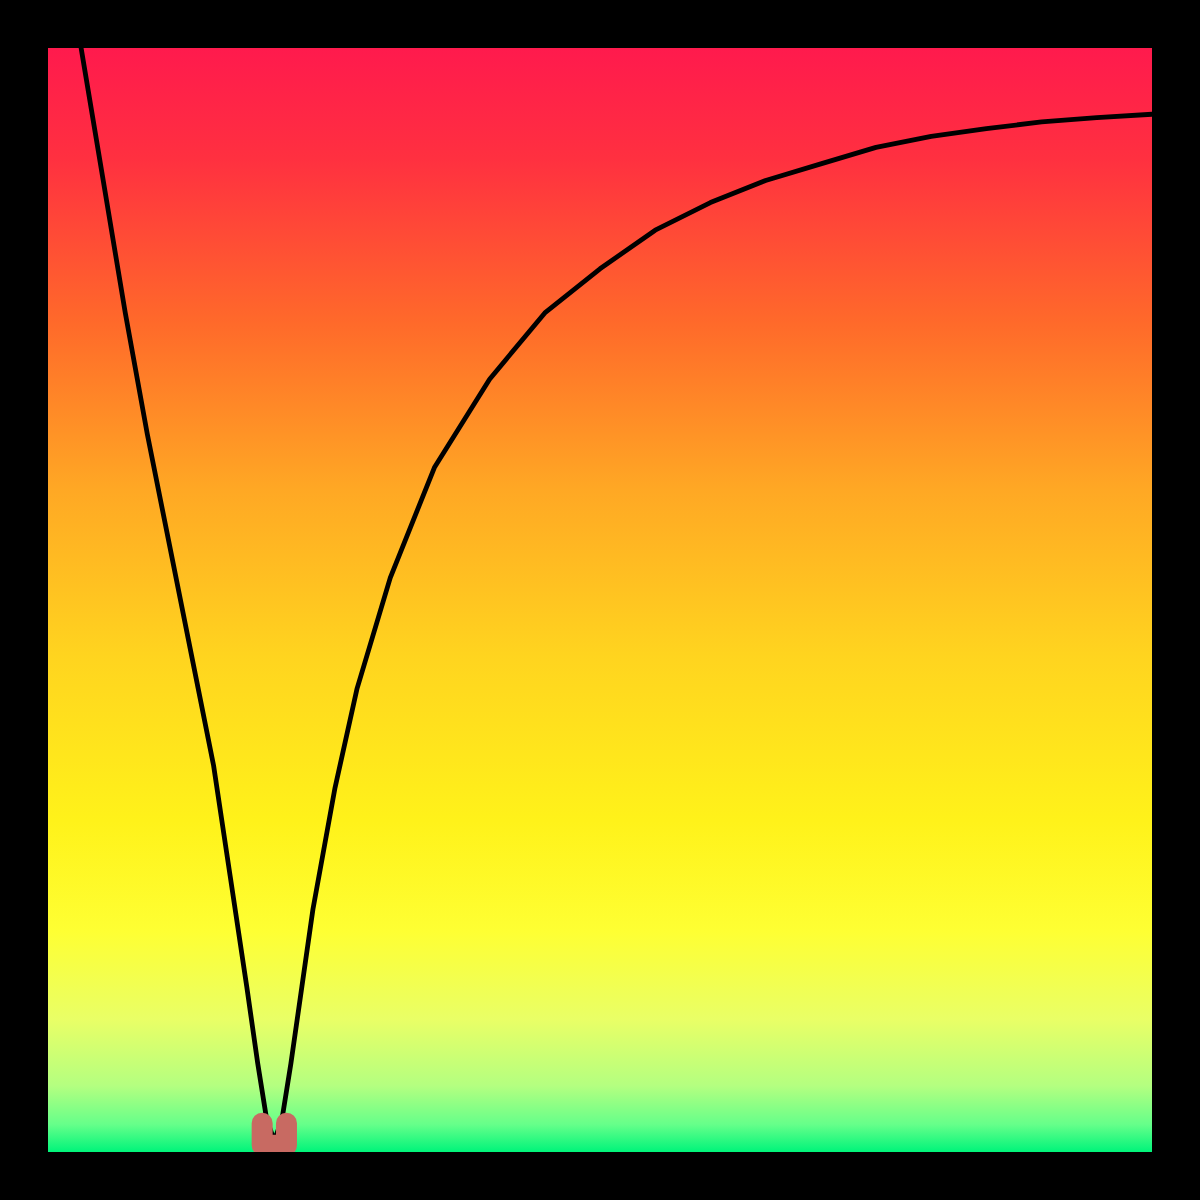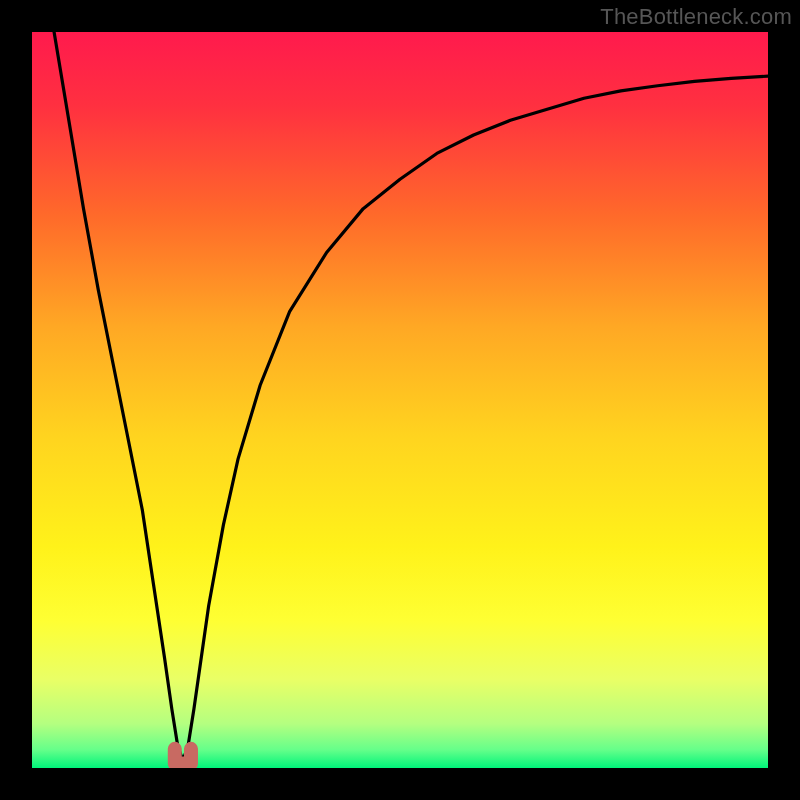--- a/index.html
+++ b/index.html
@@ -32,21 +32,20 @@
     color: #565656;
     font-size: 22px;
     font-weight: 400;
     letter-spacing: 0.2px;
   }
 </style>
 </head>
 <body>
 
 <div class="outer">
-  <div class="watermark">TheBottleneck.com</div>
   <div class="plot">
     <svg id="svg-plot" width="736" height="736" viewBox="0 0 736 736">
       <defs>
         <linearGradient id="bg-grad" x1="0" y1="0" x2="0" y2="1">
             <stop offset="0%" stop-color="#ff1a4d"></stop>
             <stop offset="10%" stop-color="#ff3040"></stop>
             <stop offset="25%" stop-color="#ff6a2a"></stop>
             <stop offset="40%" stop-color="#ffa824"></stop>
             <stop offset="55.00000000000001%" stop-color="#ffd41f"></stop>
             <stop offset="70%" stop-color="#fff21a"></stop>

